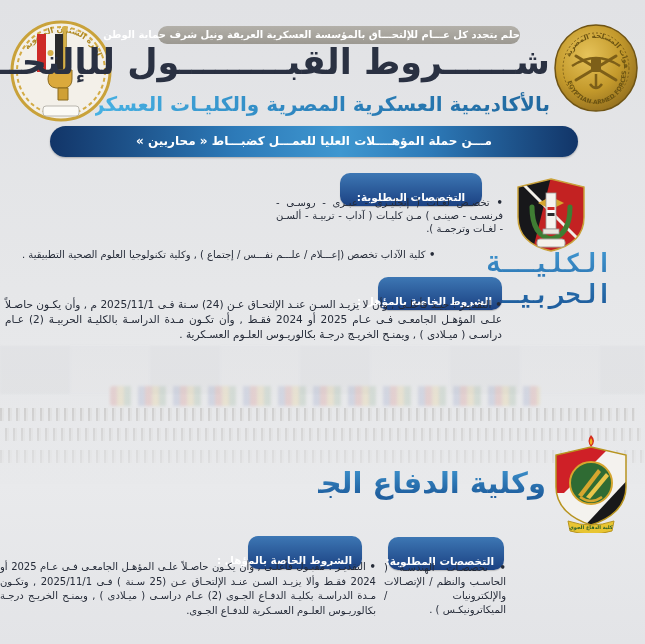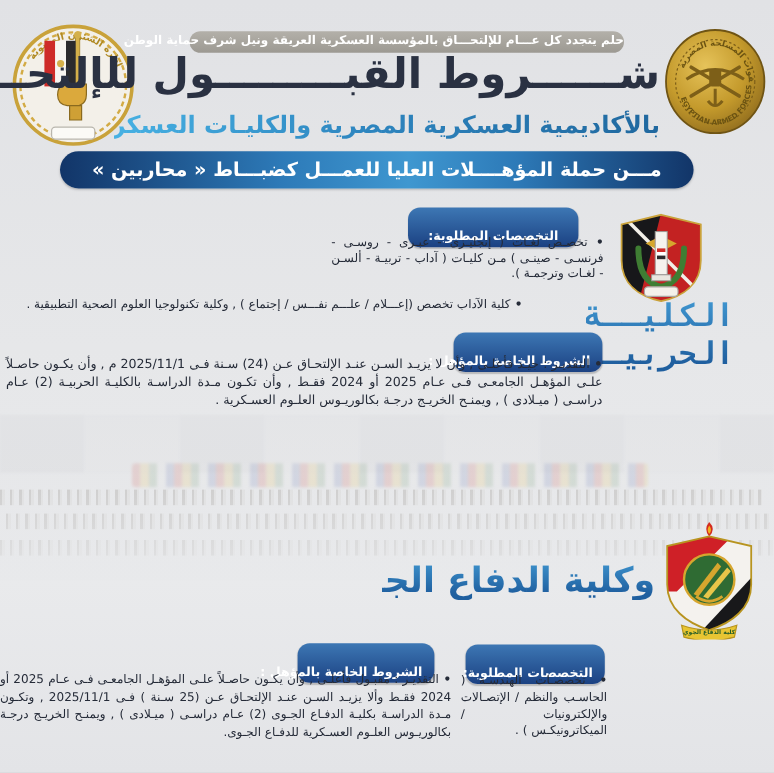--- a/index.html
+++ b/index.html
@@ -24,21 +24,21 @@
   }
   .subtitle {
     left:95px; top:92px; width:455px; text-align:center; direction:rtl; white-space:nowrap;
     font-size:20px; font-weight:bold;
     background:linear-gradient(270deg,#20689f 0%, #2e86c0 55%, #47b1e3 100%);
     -webkit-background-clip:text; background-clip:text; color:transparent;
   }
   .eligibility-banner {
     left:50px; top:126px; width:528px; height:31px; border-radius:16px;
     background:linear-gradient(90deg,#123568 0%, #2d7ab8 35%, #3f97d0 55%, #2d7ab8 72%, #123568 100%);
-    color:#fff; font-size:16px; font-weight:bold; line-height:31px; text-align:center;
+    color:#fff; font-size:12px; font-weight:bold; line-height:31px; text-align:center;
     direction:rtl; white-space:nowrap; box-shadow:0 1px 2px rgba(0,0,0,.25);
   }
 
   
   .pill-header {
     height:33px; border-radius:10px; padding:15px 10px;
     background:linear-gradient(180deg,#3d77b4 0%, #1b4182 100%);
     color:#fff; font-size:10.5px; font-weight:bold; line-height:19px; text-align:center;
     direction:rtl; white-space:nowrap; box-shadow:0 1px 1px rgba(0,0,0,.2);
   }

